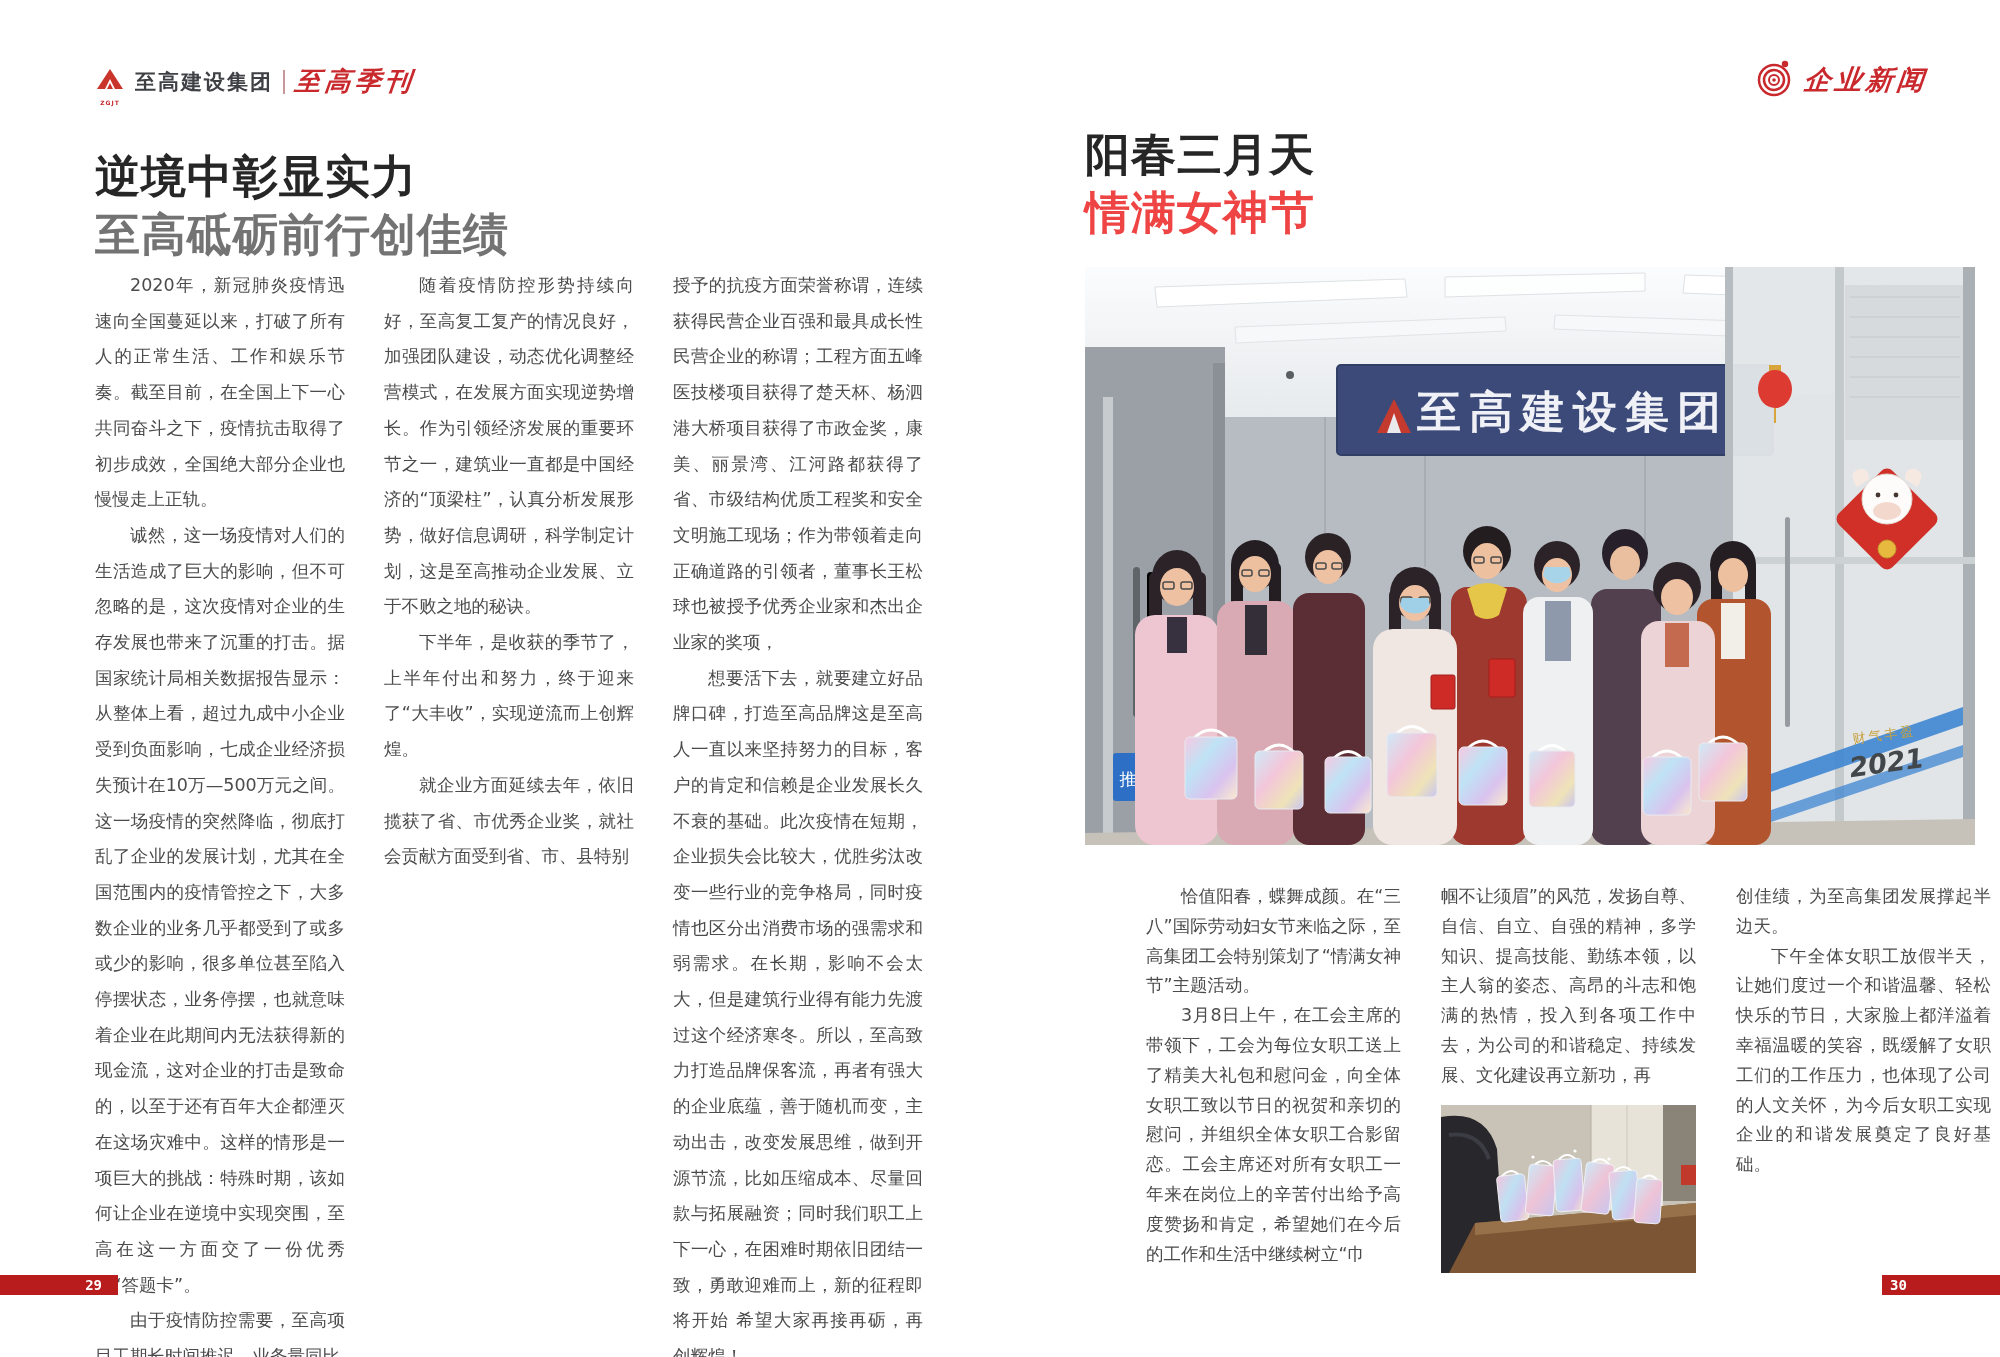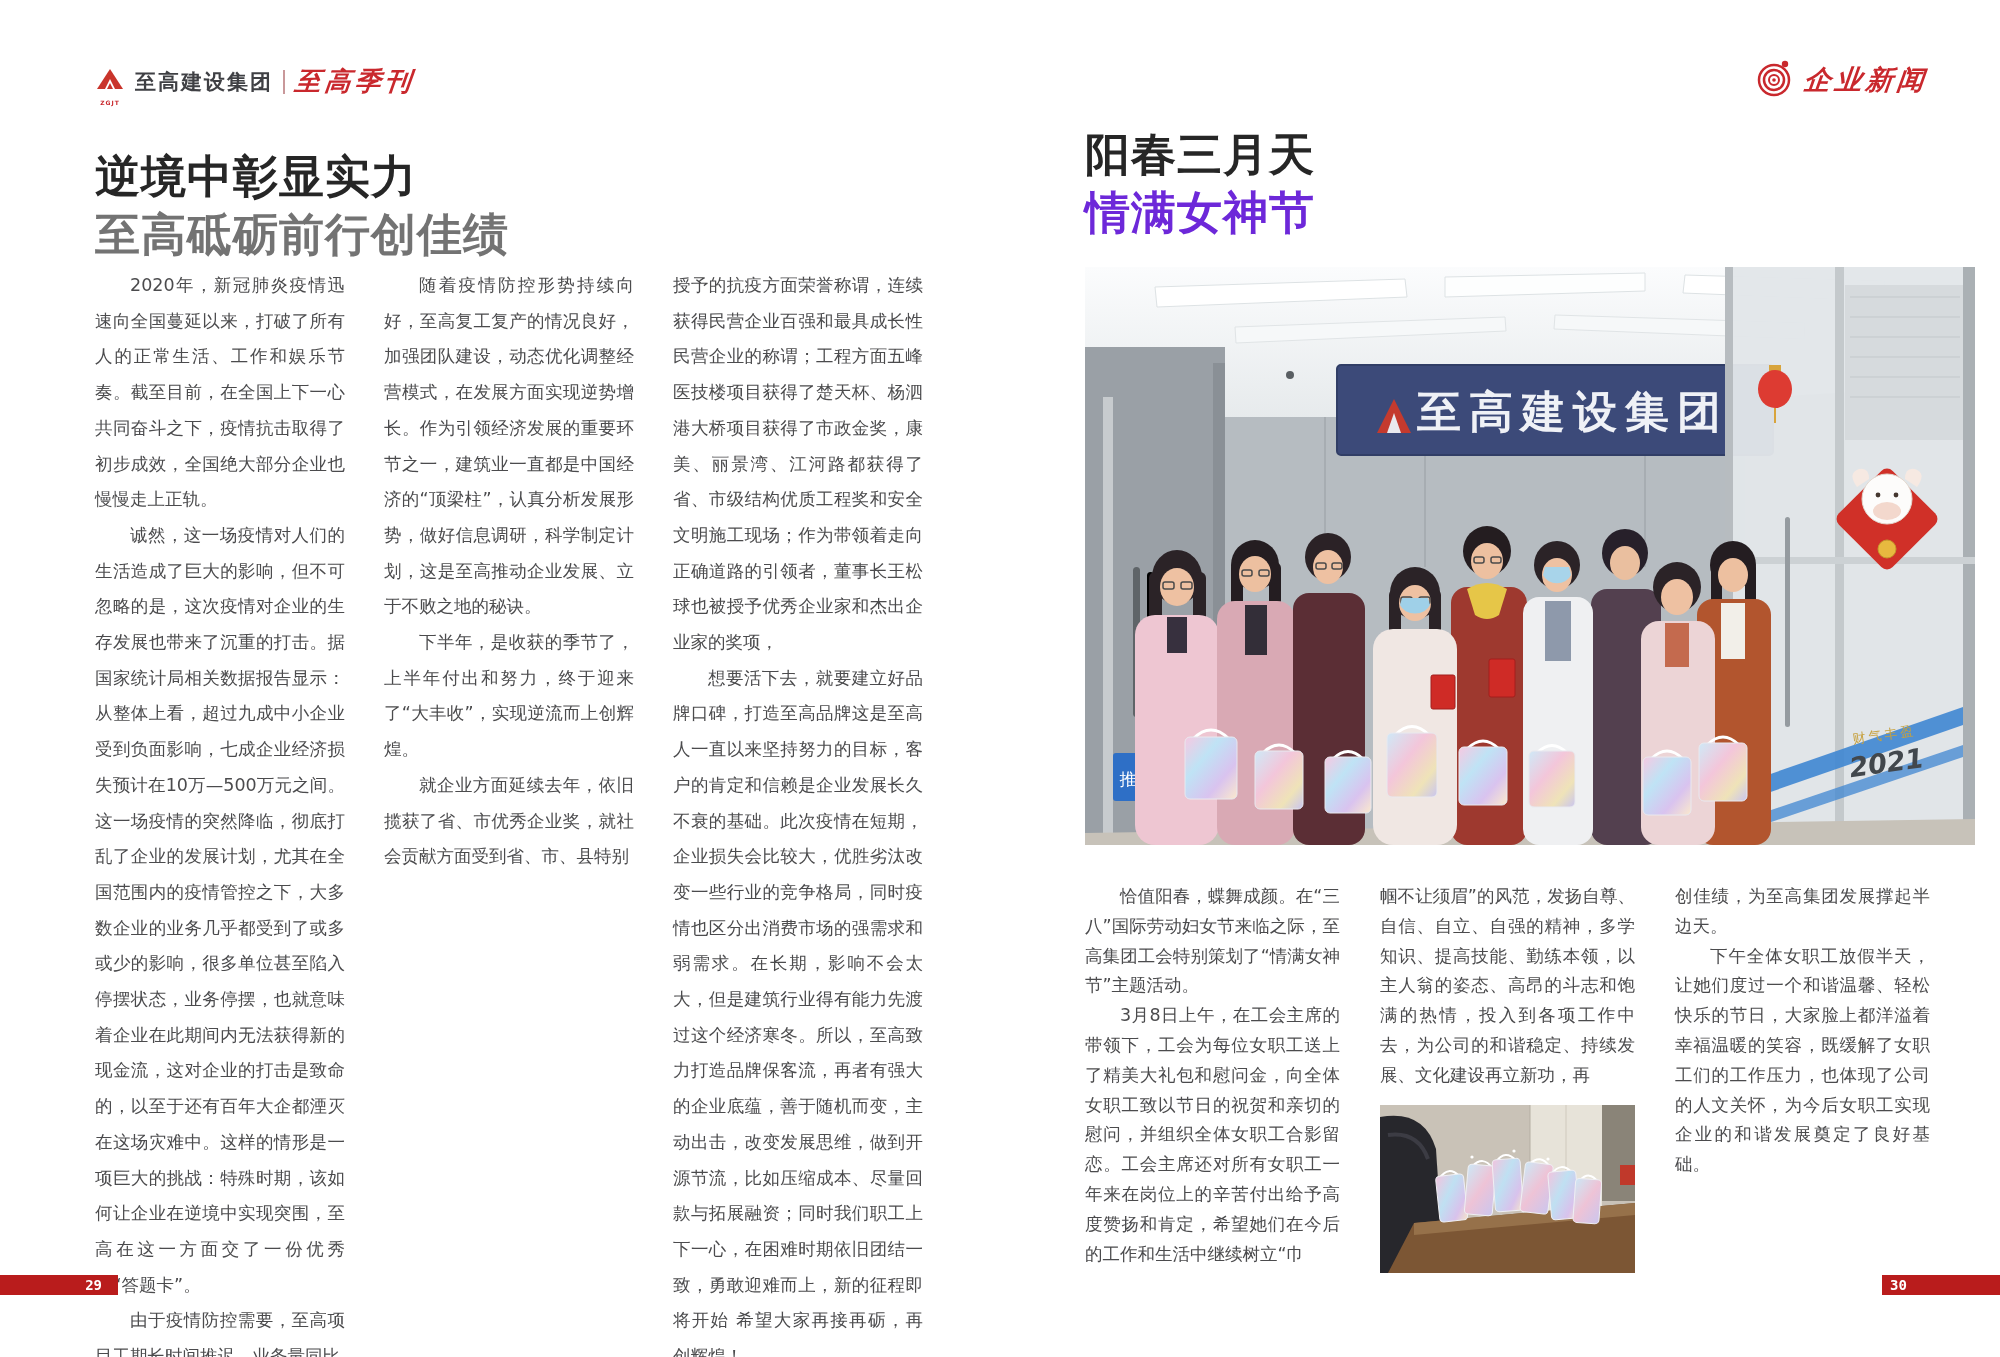--- a/index.html
+++ b/index.html
@@ -23,26 +23,26 @@
   }
   .hdr-left .script-red { font-size:26px; }
   .hdr-right .script-red { font-size:27px; }
 
   
   .title-block { position:absolute; top:126px; line-height:58px; font-weight:900; font-size:45px; letter-spacing:1px; }
   .title-block .t1 { color:#262626; }
   .left-title { left:95px;margin-top:22px; }
   .left-title .t2 { color:#737373; }
   .right-title { left:1085px; }
-  .right-title .t2 { color:#6d28d9; }
+  .right-title .t2 { color:#ef4444; }
 
   
   .cols { position:absolute; display:flex; }
   .cols-left { left:95px; top:268px; width:828px; gap:39px; }
-  .cols-right { left:1085px; top:882px; width:845px; gap:40px; }
+  .cols-right { left:1146px; top:882px; width:845px; gap:40px; }
   .col { width:250px; color:#4b4b4d; text-align:justify; word-break:break-all; }
   .cols-left .col { font-size:17.5px; line-height:35.7px; }
   .cols-right .col { width:255px; font-size:17.5px; line-height:29.8px; }
   .col p { margin:0; }
   .col p.ind { text-indent:2em; }
 
   
   .main-photo { position:absolute; left:1085px; top:267px; width:890px; height:578px; }
   .main-photo svg { display:block; width:100%; height:100%; }
   .inline-photo { margin-top:14px; width:255px; height:168px; }

